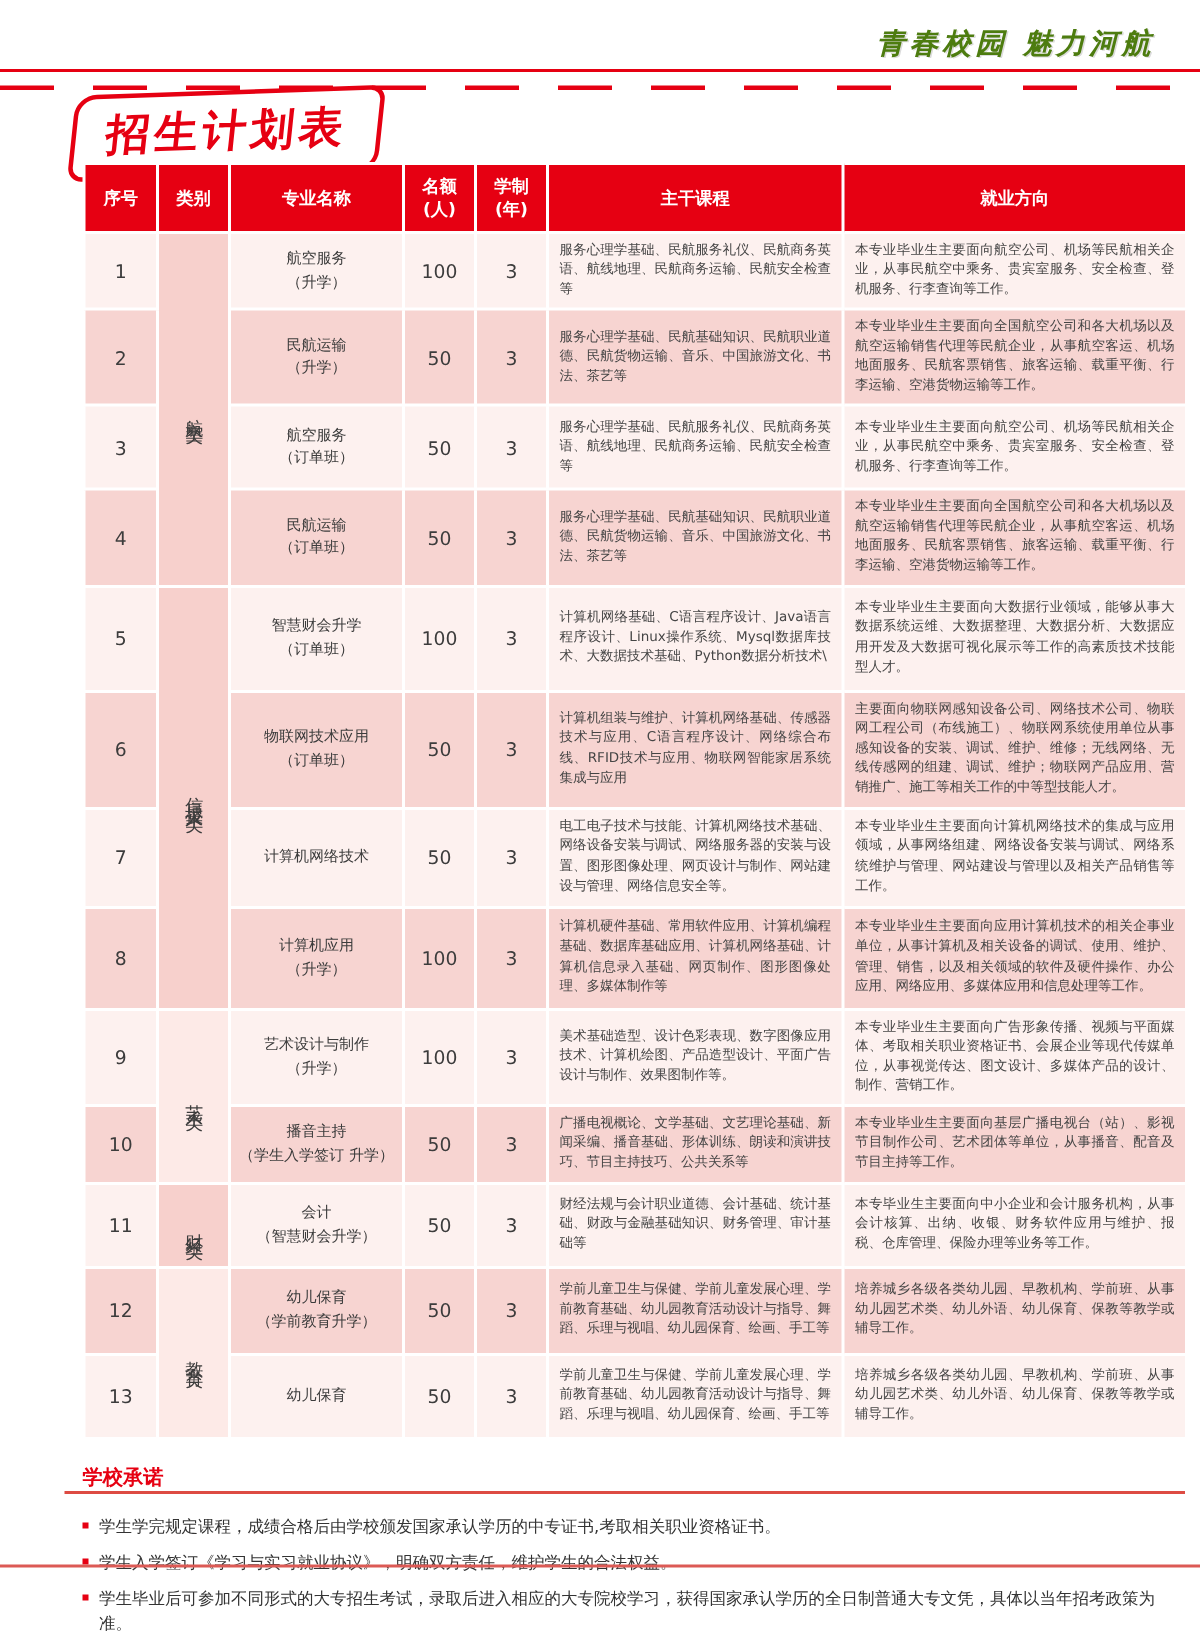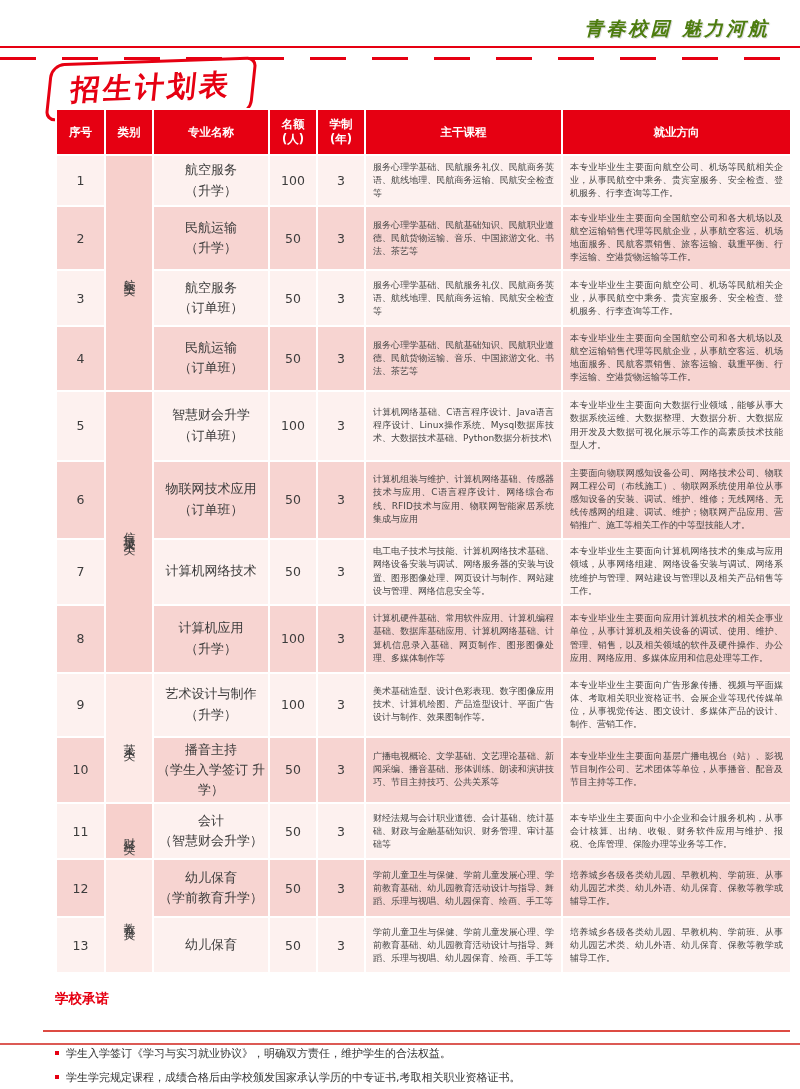--- a/index.html
+++ b/index.html
@@ -22,28 +22,28 @@
   col.c-no{width:49px;} col.c-cat{width:48px;} col.c-major{width:116px;}
   col.c-quota{width:48px;} col.c-years{width:48px;} col.c-courses{width:197px;} col.c-jobs{width:229px;}
   th { background:#e60012; color:#fff; font-size:11.5px; font-weight:bold;
     padding:7px 1px; border:2px solid #fff; }
   td { border:2px solid #fff; vertical-align:middle; color:#3c3c3c; }
   tr.r-light td { background:#fdf1ef; }
   tr.r-pink  td { background:#f7d4d1; }
   td.cat-pink  { background:#f7d0cc !important; }
   td.cat-light { background:#fdeae7 !important; }
   td.no, td.num { text-align:center; font-size:12.5px; }
-  td.major { text-align:center; font-size:13px; line-height:1.55; padding:2px; }
+  td.major { text-align:center; font-size:10px; line-height:1.55; padding:2px; }
   td.cat { text-align:center; }
   .vtext { display:inline-block; writing-mode:vertical-rl; text-orientation:upright;
     font-size:12px; letter-spacing:3px; }
   td.txt { font-size:9px; line-height:1.45; text-align:justify; padding:5px 7px; color:#454545; }
 
   .promise { margin-top:16px; }
-  .ptitle { color:#e60012; font-weight:bold; font-size:13.5px; margin-bottom:22px; }
+  .ptitle { color:#e60012; font-weight:bold; font-size:13.5px; margin-bottom:0; }
   .pline { height:2px; background:#dd4b43; width:747px; margin-left:-12px; margin-bottom:13px; }
   .bullet { display:flex; align-items:flex-start; gap:7px; font-size:11px;
     color:#333; line-height:1.55; margin-bottom:7px; }
   .dot { flex:none; width:4px; height:4px; background:#e60012; margin-top:6px; }
   .footline { position:absolute; top:1043px; left:0; width:800px; height:2px; background:#dc5a55; }
 </style>
 </head>
 <body>
 
 <div class="slogan">青春校园 魅力河航</div>
@@ -223,25 +223,25 @@
       <td class="txt">培养城乡各级各类幼儿园、早教机构、学前班、从事幼儿园艺术类、幼儿外语、幼儿保育、保教等教学或辅导工作。</td>
     </tr>
   </tbody>
 </table>
 
 <div class="promise">
   <div class="ptitle">学校承诺</div>
   <div class="pline"></div>
   <div class="bullet">
         <span class="dot"></span>
-        <span>学生入学签订《学习与实习就业协议》，明确双方责任，维护学生的合法权益。</span>
+        <span>学生学完规定课程，成绩合格后由学校颁发国家承认学历的中专证书,考取相关职业资格证书。</span>
       </div>
   <div class="bullet">
         <span class="dot"></span>
-        <span>学生学完规定课程，成绩合格后由学校颁发国家承认学历的中专证书,考取相关职业资格证书。</span>
+        <span>学生入学签订《学习与实习就业协议》，明确双方责任，维护学生的合法权益。</span>
       </div>
   <div class="bullet">
         <span class="dot"></span>
         <span>学生毕业后可参加不同形式的大专招生考试，录取后进入相应的大专院校学习，获得国家承认学历的全日制普通大专文凭，具体以当年招考政策为准。</span>
       </div>
 </div>
 </div>
 
 <div class="footline"></div>
 

